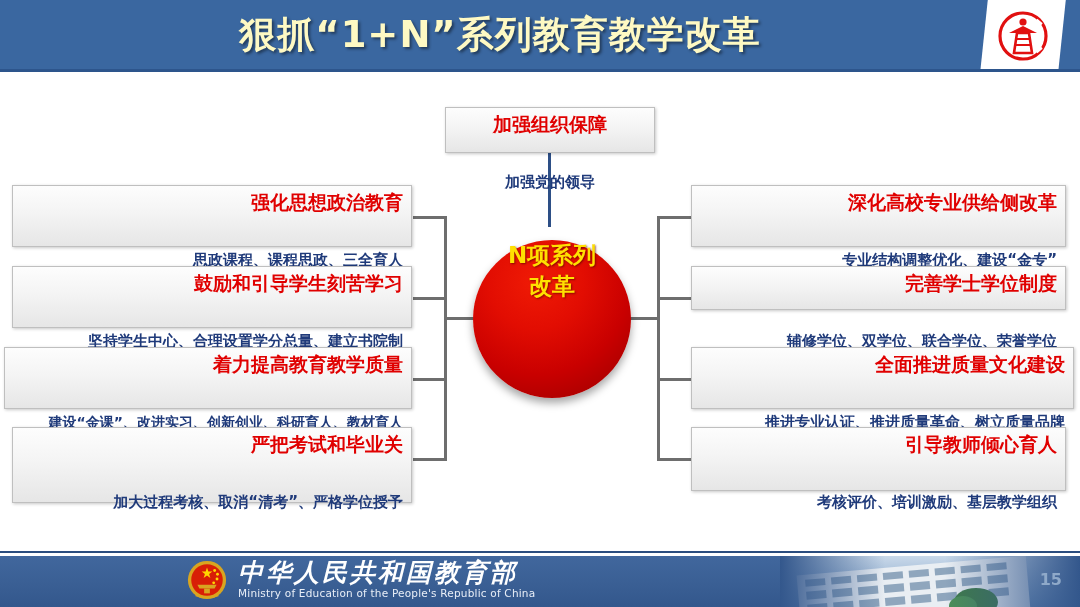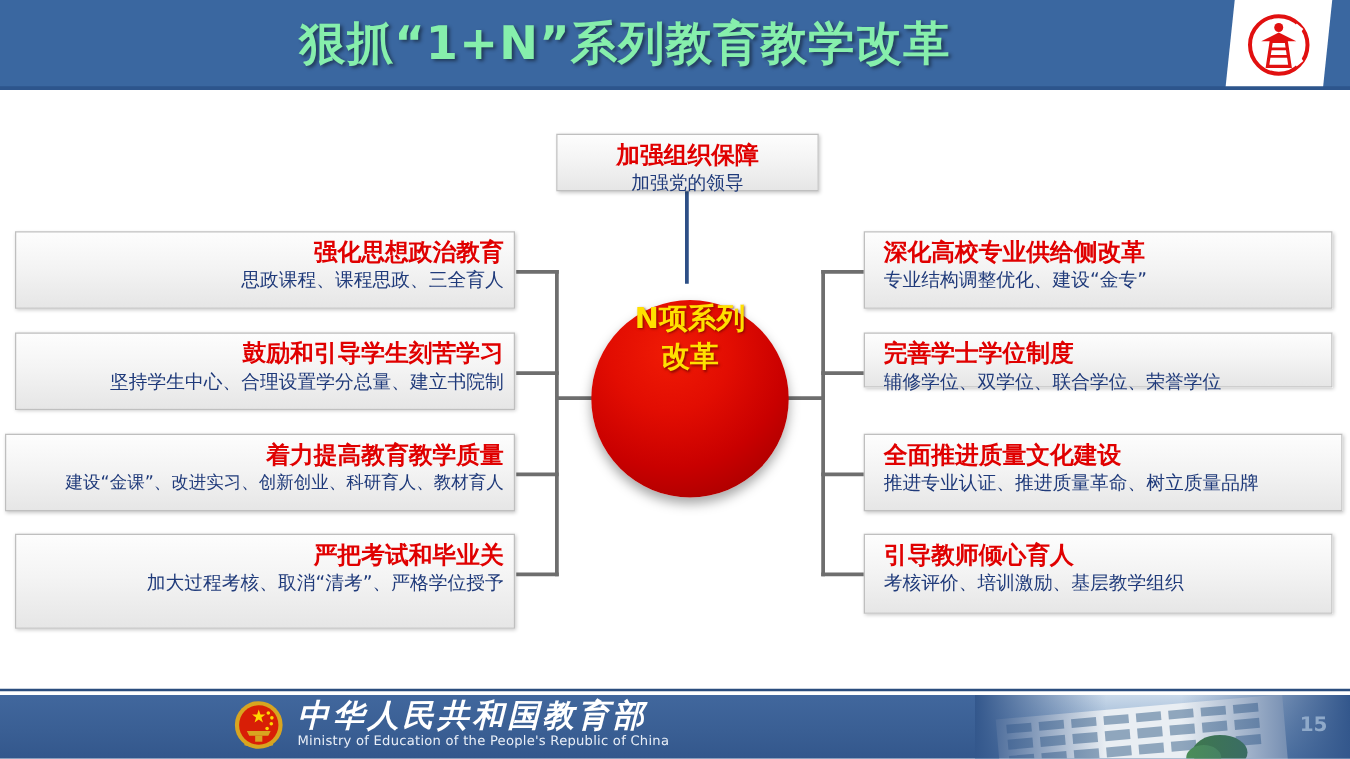--- a/index.html
+++ b/index.html
@@ -29,21 +29,21 @@
     width: 100%; height: 3px;
     background: #2d558c;
   }
   .header-title {
     position: absolute;
     left: 0; top: 8px;
     width: 1000px;
     text-align: center;
     font-size: 37px;
     font-weight: bold;
-    color: #86efac;
+    color: #fef9c3;
     letter-spacing: 1px;
     line-height: 54px;
     text-shadow: 2px 2px 3px rgba(0,0,0,0.45);
     white-space: nowrap;
   }
   .logo-plate {
     position: absolute;
     right: 18px; top: 0;
     width: 78px; height: 72px;
     background: #ffffff;
@@ -75,42 +75,43 @@
   }
   .node .title {
     color: #e00000;
     font-weight: bold;
     font-size: 19px;
     line-height: 24px;
     white-space: nowrap;
   }
   .node .sub {
     color: #1f3a7a;
-    font-weight: normal;
+    font-weight: bold;
     font-size: 15px;
     line-height: 21px;
     white-space: nowrap;
+    margin-top: 36px;
   }
 
   
   .node-top {
     left: 445px; top: 32px;
     width: 210px; height: 46px;
     text-align: center;
   }
   .node-top .title { font-size: 19px; }
   .node-top .sub { font-size: 15px; }
 
   
   .node-left { text-align: right; }
   .node-left .title { text-align: right; }
   .node-left .sub { text-align: right; }
 
   
-  .node-right { text-align: left; padding-left: 15px; }
+  .node-right { text-align: right; padding-left: 15px; }
 
   
   .sphere {
     position: absolute;
     left: 473px; top: 165px;
     width: 158px; height: 158px;
     border-radius: 50%;
     background:
       radial-gradient(circle at 40% 26%, #f01b05 0%, #e20d02 32%, #c90000 62%, #a60000 88%, #8e0000 100%);
     box-shadow: 0 5px 9px rgba(0,0,0,0.35);

